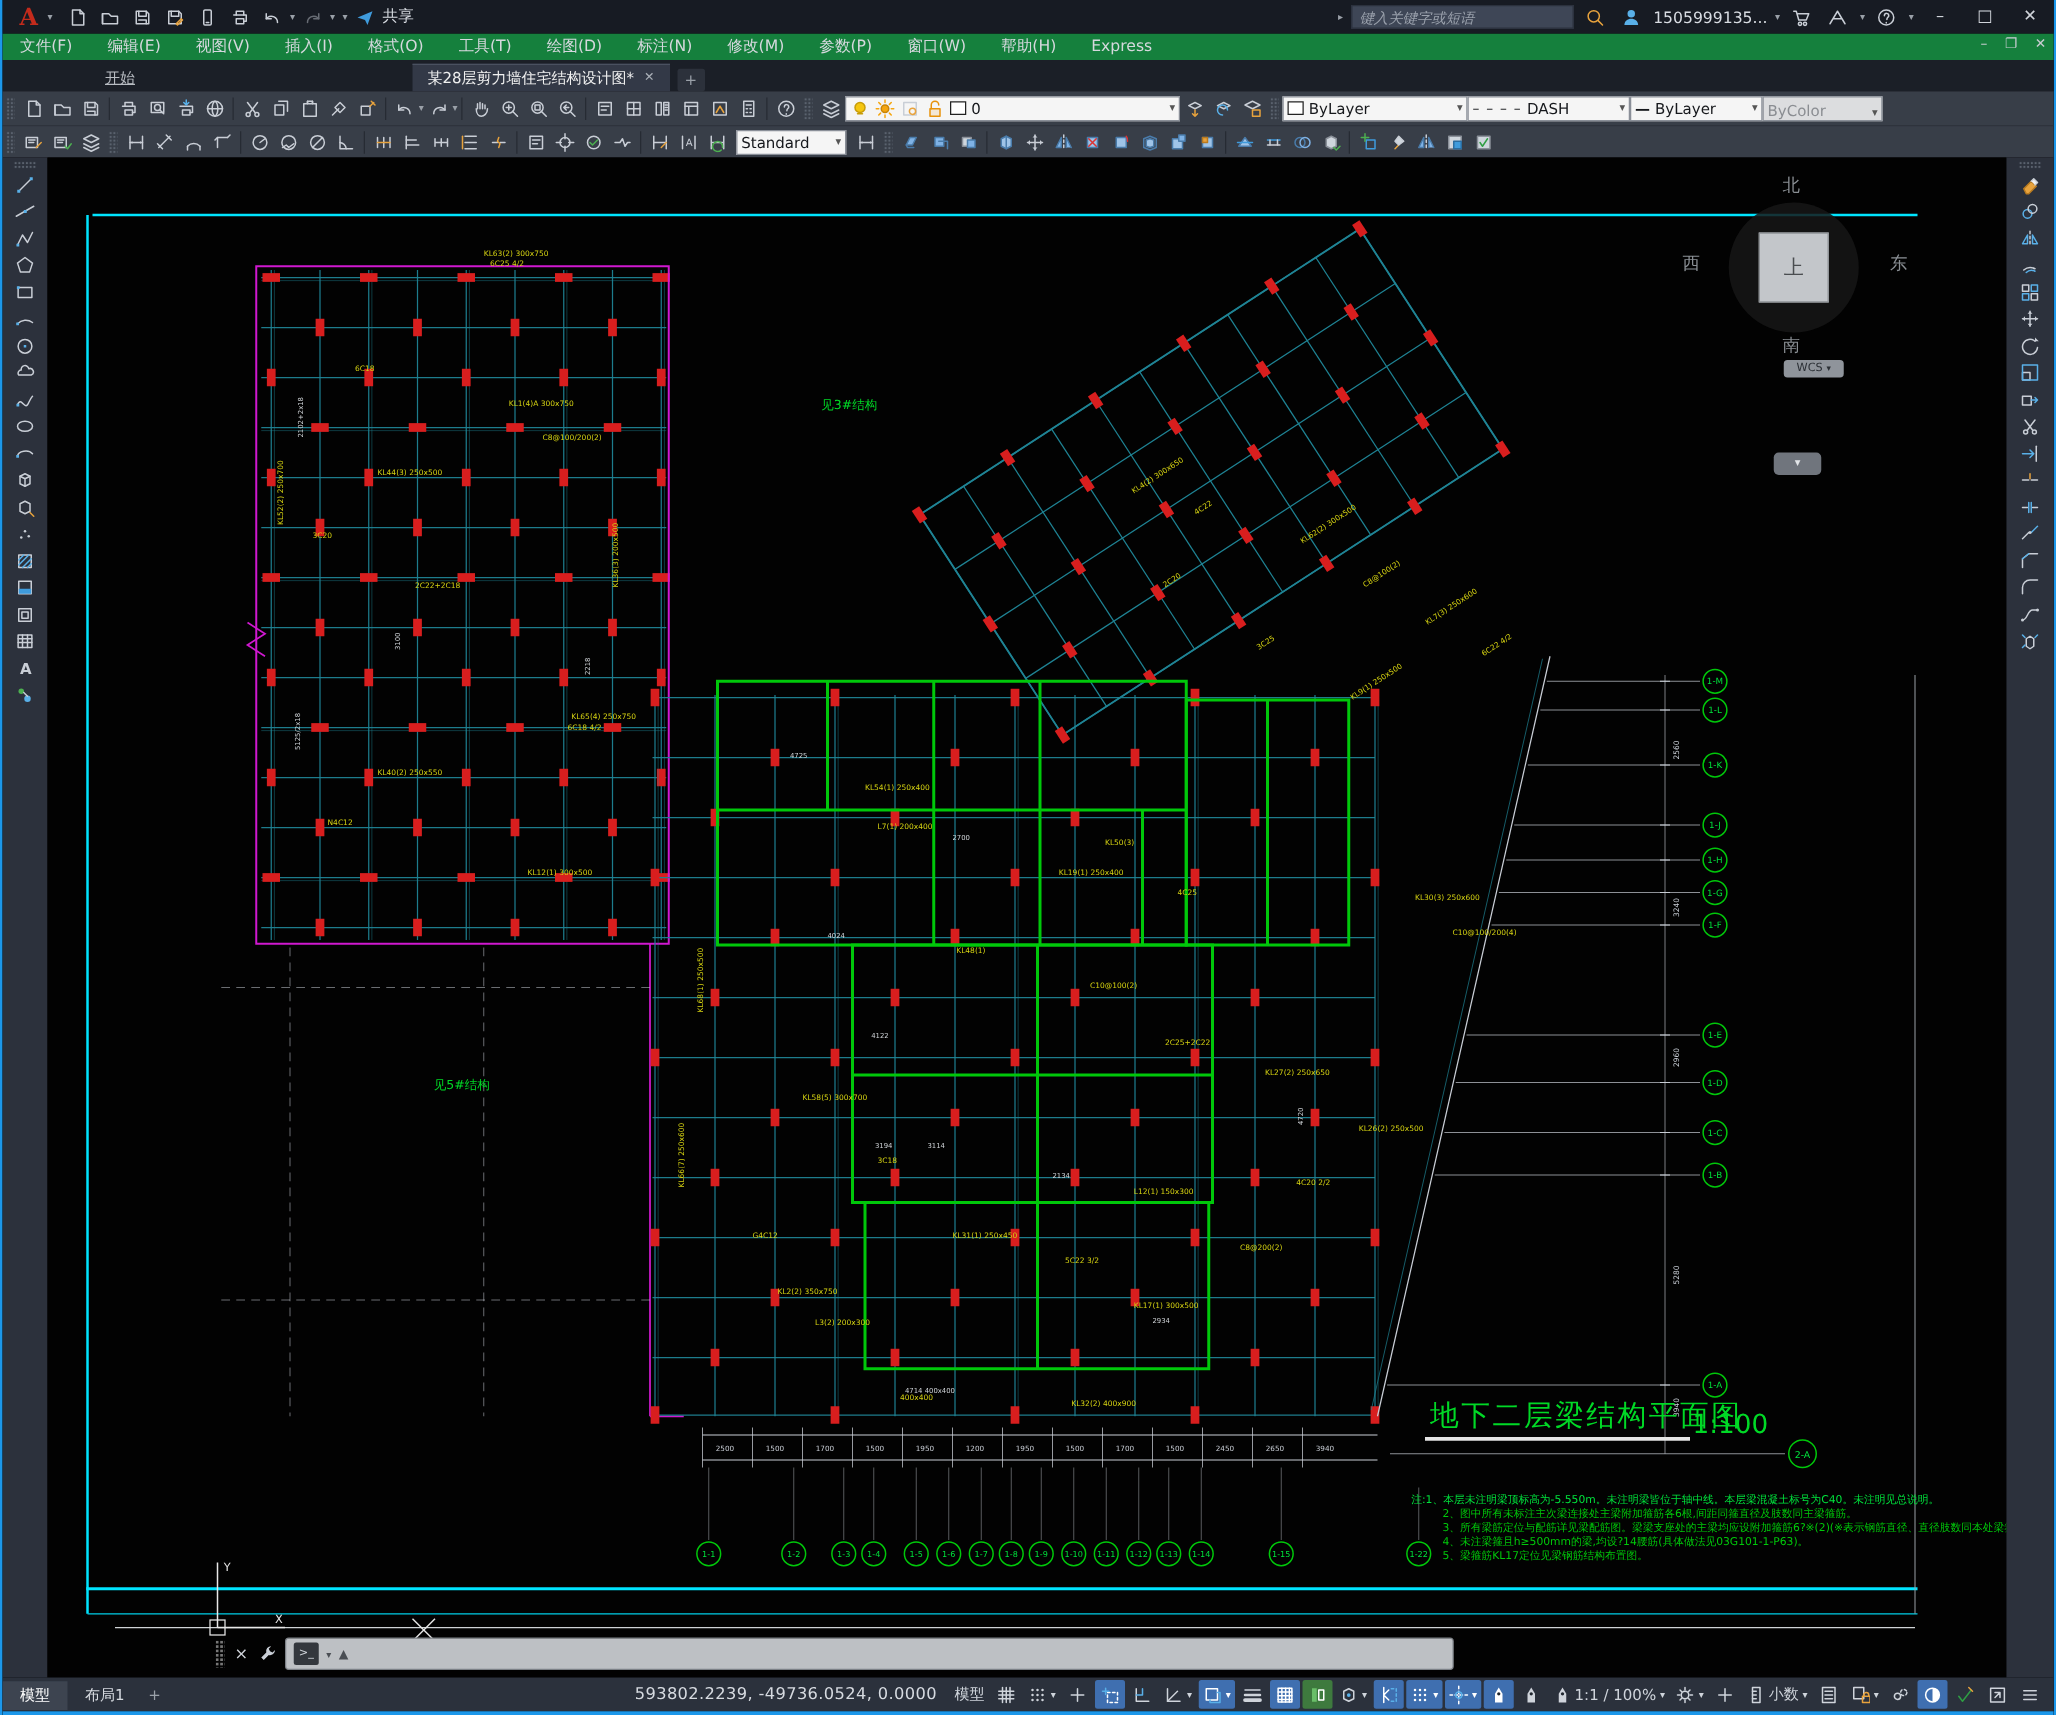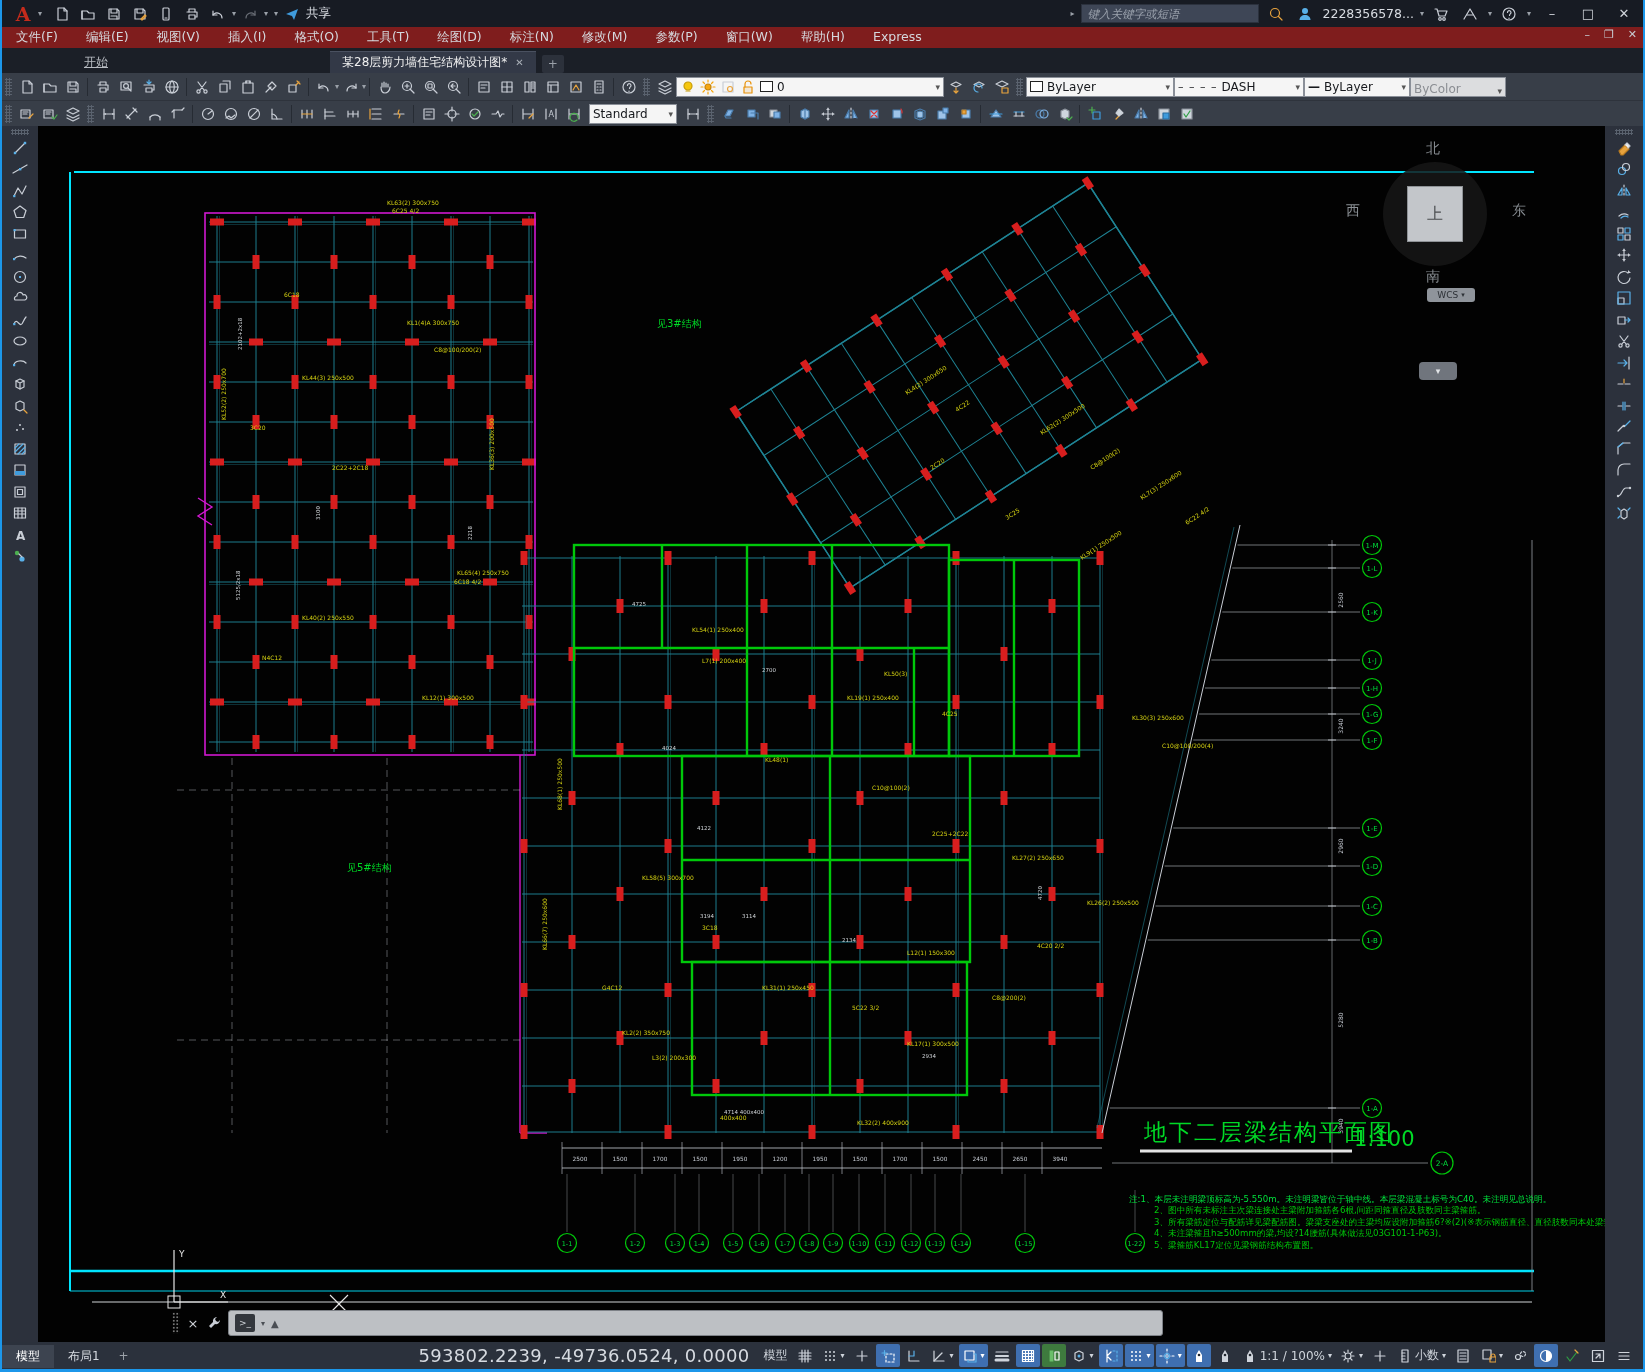--- a/index.html
+++ b/index.html
@@ -3,21 +3,21 @@
 <meta charset="utf-8">
 <style>
   * { margin:0; padding:0; box-sizing:border-box; }
   html,body { background:#000; }
   body { font-family:"DejaVu Sans","Liberation Sans",sans-serif; }
   #app { position:relative; width:1645px; height:1372px; overflow:hidden; background:#000;
          border-left:2px solid #1c97ea; border-right:2px solid #1c97ea; }
   
   .titlebar { position:absolute; left:0; top:0; width:100%; height:27px; background:#171b23;
               display:flex; align-items:center; color:#d8dce2; font-size:12.5px; }
-  .menubar  { position:absolute; left:0; top:27px; width:100%; height:21px; background:#7f1d1d;
+  .menubar  { position:absolute; left:0; top:27px; width:100%; height:21px; background:#15803d;
               display:flex; align-items:center; color:#d5d8dd; font-size:12.5px; }
   .menubar .mi { padding:2px 14px; cursor:default; }
   .tabbar   { position:absolute; left:0; top:48px; width:100%; height:25px; background:#1b1f27;
               display:flex; align-items:flex-end; color:#b8bcc2; font-size:12px; }
   .doctab   { height:22px; display:flex; align-items:center; padding:0 12px; gap:8px; }
   .doctab.start { color:#b8bcc2;text-decoration:underline; }
   .doctab.active { background:#333947; color:#f0f0f0; border-top:1px solid #4a5160; }
   .tab-plus { width:22px; height:18px; background:#2c313b; color:#9aa0a8; display:flex; align-items:center;
               justify-content:center; margin-left:6px; border-radius:2px; }
   .toolrow1 { position:absolute; left:0; top:73px; width:100%; height:27px; background:#383e48;
@@ -69,21 +69,21 @@
              align-items:center; justify-content:center; border-radius:2px; }
   .cmdbar input { flex:1; background:transparent; border:none; outline:none; font-size:13px; color:#3c3f44;
                   font-family:"DejaVu Sans","Liberation Sans",sans-serif; }
   .cmdup { color:#4a4e54; font-size:10px; }
   
   .statusbar { position:absolute; left:0; bottom:3px; width:100%; height:27px; background:#2b313c;
                display:flex; align-items:center; color:#d6dae0; font-size:12px; }
   .ltab { height:23px; padding:0 14px; display:flex; align-items:center; margin-top:2px; }
   .ltab.active { background:#3d4450; color:#fff; }
   .ltab-plus { width:20px; text-align:center; color:#9aa0a8; }
-  .coords { margin-left:auto; font-size:18px; letter-spacing:.3px; padding:0 10px; white-space:nowrap; }
+  .coords { margin-left:auto; font-size:13px; letter-spacing:.3px; padding:0 10px; white-space:nowrap; }
   .sbtn { min-width:24px; height:23px; padding:0 3px; margin:0 1px; display:inline-flex; align-items:center;
           justify-content:center; gap:2px; color:#cfd4db; border-radius:2px; flex:0 0 auto; }
   .sbtn.on { background:#3f6fb0; color:#fff; }
   .sbtn.green { background:#3e7a3e; color:#fff; }
   .sbtn .cc { font-size:8px; margin-left:1px; }
   .blueline { position:absolute; left:0; bottom:0; width:100%; height:3px; background:#1c97ea; }
   
   .acad-logo { width:30px; height:22px; margin-left:6px; display:flex; align-items:center; justify-content:center;
                color:#c42b1c; font-weight:bold; font-size:19px; font-family:"DejaVu Serif","Liberation Serif",serif; }
   .qat { display:flex; align-items:center; gap:2px; margin-left:8px; }
@@ -198,21 +198,21 @@
           </svg>
         </span>
       <span class="tbi" style="color:#59b0e8">
           <svg viewBox="0 0 16 16" width="16" height="16" class="ic">
             <g style="fill:none;stroke:currentColor;stroke-width:1.2;stroke-linecap:round;stroke-linejoin:round">
               <circle cx="8" cy="5" r="3" class="f" style="fill: currentcolor; stroke: none;"></circle>
               <path d="M2.5 14c0-3 2.5-5 5.5-5s5.5 2 5.5 5z" class="f" style="fill: currentcolor; stroke: none;"></path>
             </g>
           </svg>
         </span>
-      <span>2228356578...</span>
+      <span>1505999135...</span>
       <span class="carets">▾</span>
       <span class="tbi">
           <svg viewBox="0 0 16 16" width="16" height="16" class="ic">
             <g style="fill:none;stroke:currentColor;stroke-width:1.2;stroke-linecap:round;stroke-linejoin:round">
               <path d="M2 3h2l2 7h6l2-5H5"></path>
               <circle cx="7" cy="13" r="1.3"></circle>
               <circle cx="11" cy="13" r="1.3"></circle>
             </g>
           </svg>
         </span>

